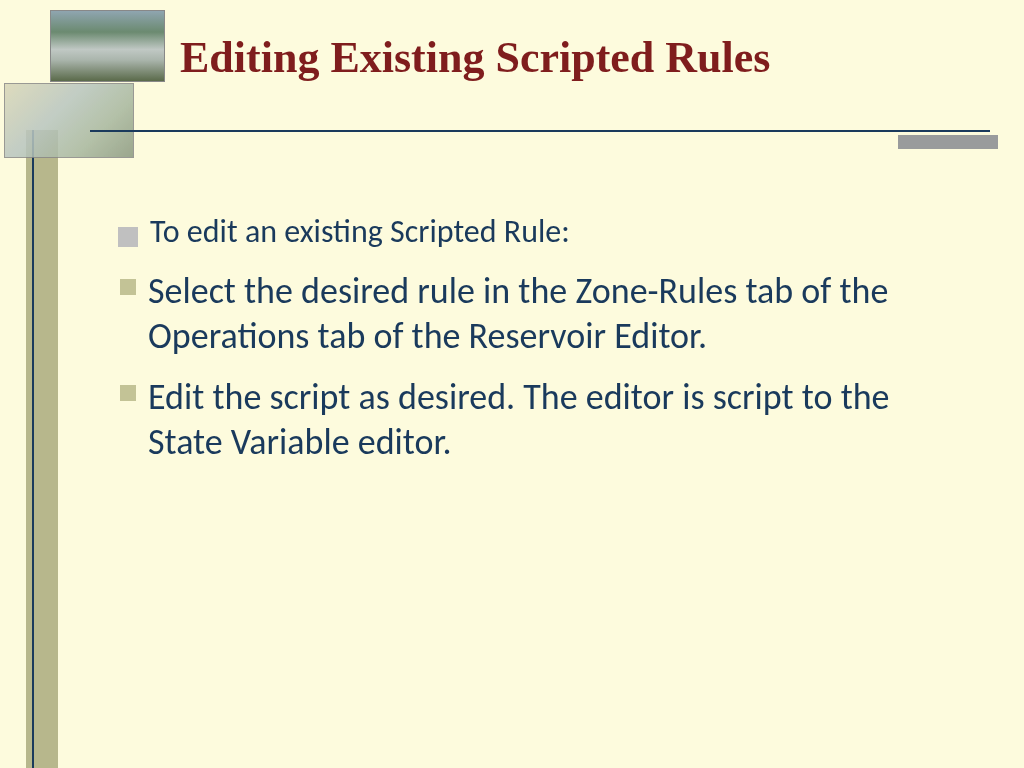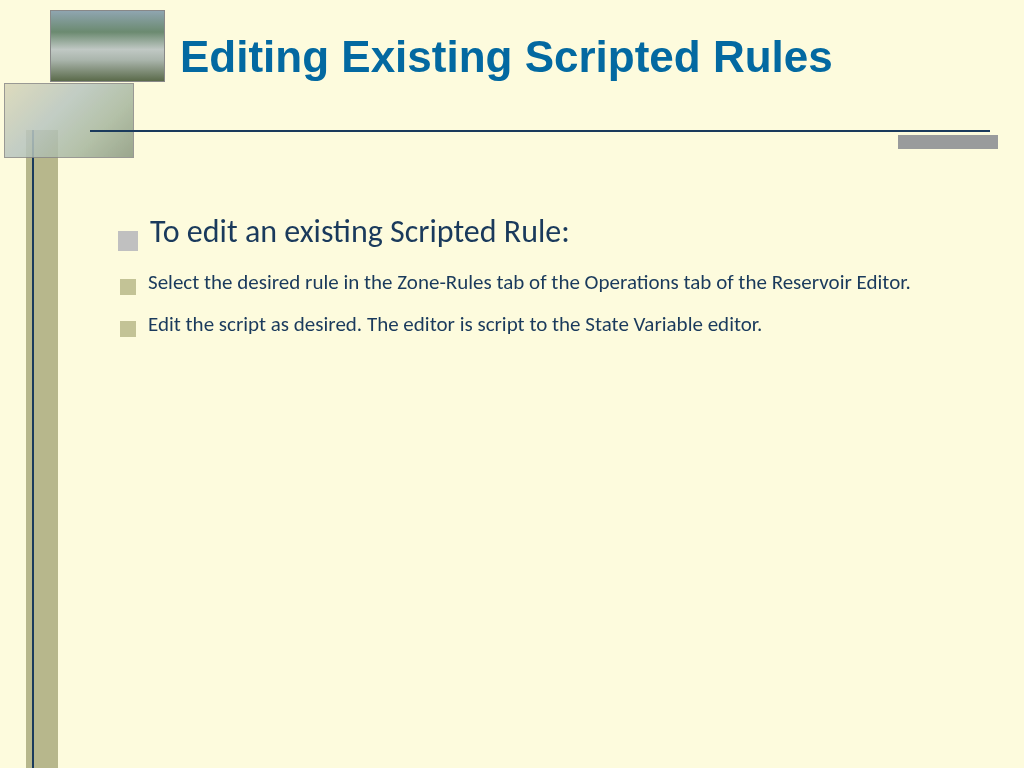--- a/index.html
+++ b/index.html
@@ -47,24 +47,24 @@
       width: 130px;
       height: 75px;
       background: linear-gradient(135deg, #d8d6b8 0%, #b8c5c0 40%, #a8b8a0 70%, #8a9880 100%);
       border: 1px solid #888;
       opacity: 0.85;
     }
     .title {
       position: absolute;
       left: 180px;
       top: 32px;
-      font-family: Liberation Sans, sans-serif;
+      font-family: Liberation Serif, serif;
       font-size: 44px;
       font-weight: bold;
-      color: #0369a1;
+      color: #7f1d1d;
     }
     .title-underline {
       position: absolute;
       left: 90px;
       top: 130px;
       width: 900px;
       height: 2px;
       background: #1a3a5c;
     }
     .title-accent {
@@ -76,21 +76,21 @@
       background: #999b9c;
     }
     .content {
       position: absolute;
       left: 72px;
       top: 212px;
       width: 880px;
     }
     .main-bullet {
       display: flex;
-      align-items: flex-end;
+      align-items: center;
       margin-bottom: 18px;
       padding-left: 46px;
     }
     .main-bullet-marker {
       width: 20px;
       height: 20px;
       background: #c0c0c0;
       margin-right: 12px;
       margin-top: 10px;
       flex-shrink: 0;
@@ -109,21 +109,21 @@
     .sub-bullet-marker {
       width: 16px;
       height: 16px;
       background: #c3c396;
       margin-right: 12px;
       margin-top: 10px;
       flex-shrink: 0;
     }
     .sub-bullet-text {
       font-family: Calibri, 'Trebuchet MS', sans-serif;
-      font-size: 21px;
+      font-size: 36px;
       color: #1a3a5c;
       line-height: 1.25;
     }
   </style>
 </head>
 <body>
 
 <div class="decorative-bar"></div>
 <div class="decorative-line"></div>
 

